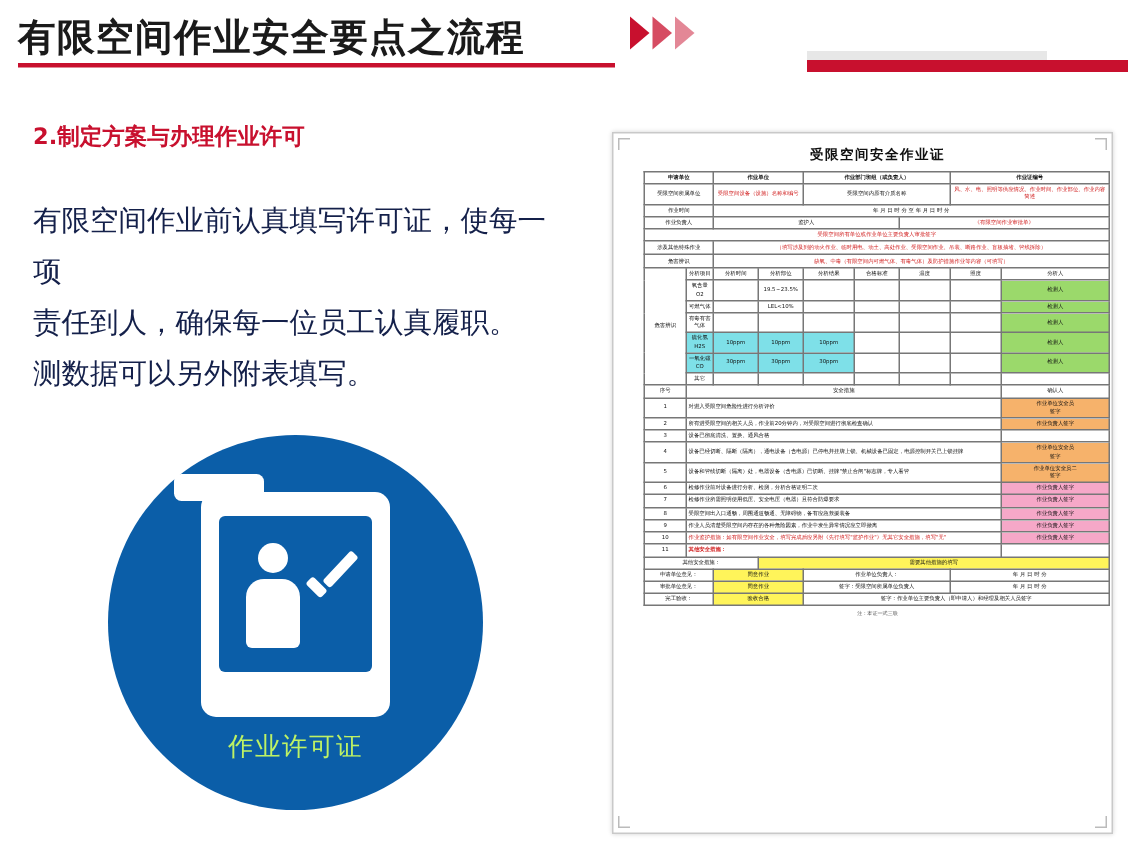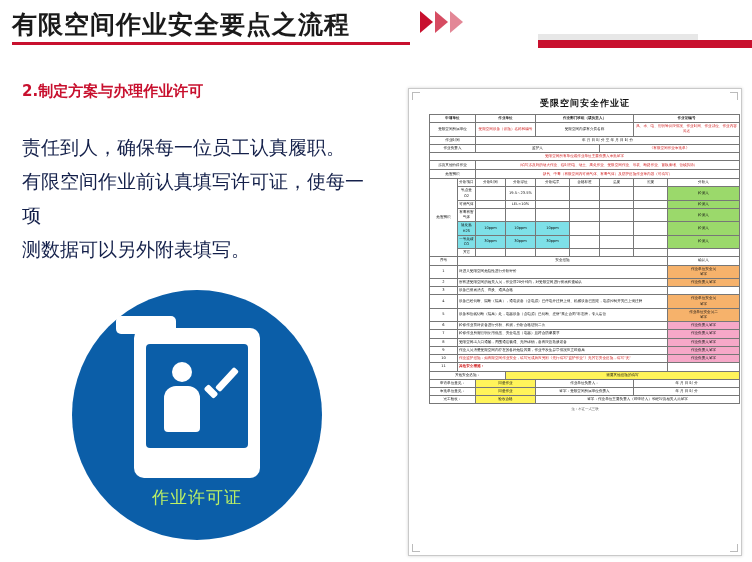--- a/index.html
+++ b/index.html
@@ -164,22 +164,22 @@
       <span class="chev c2"></span>
       <span class="chev c3"></span>
   </div>
 </div>
 <div class="header-graybar"></div>
 <div class="header-redbar"></div>
 
 <div class="left-col">
   <div class="section-title">2.制定方案与办理作业许可</div>
   <div class="body-text">
+    <div>有限空间作业前认真填写许可证，使每一项</div>
     <div>责任到人，确保每一位员工认真履职。</div>
-    <div>有限空间作业前认真填写许可证，使每一项</div>
     <div>测数据可以另外附表填写。</div>
   </div>
 </div>
 
 <div class="sign">
   <div class="clip-top"></div>
   <div class="clipboard">
     <div class="clip-inner">
       <div class="person-head"></div>
       <div class="person-body"></div>

